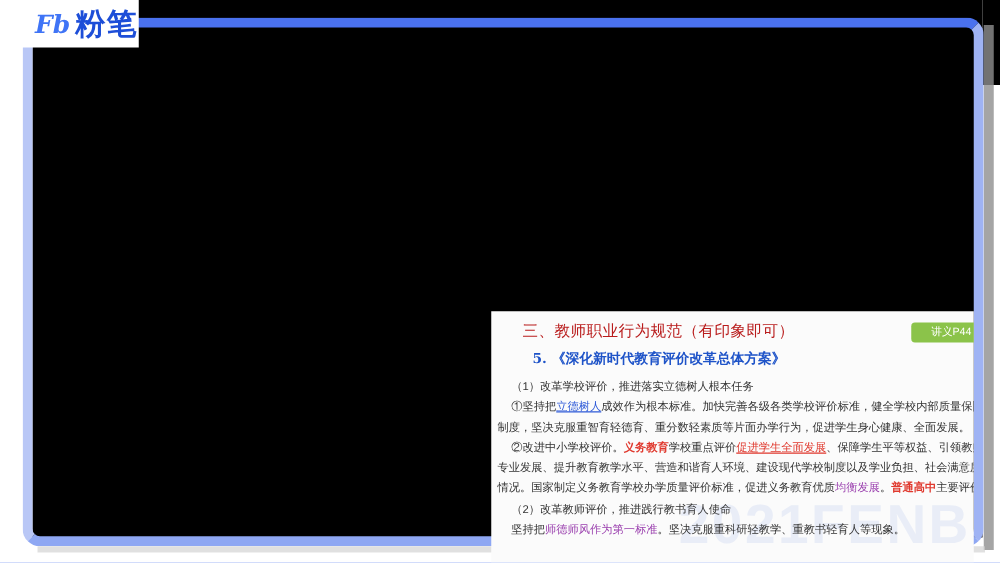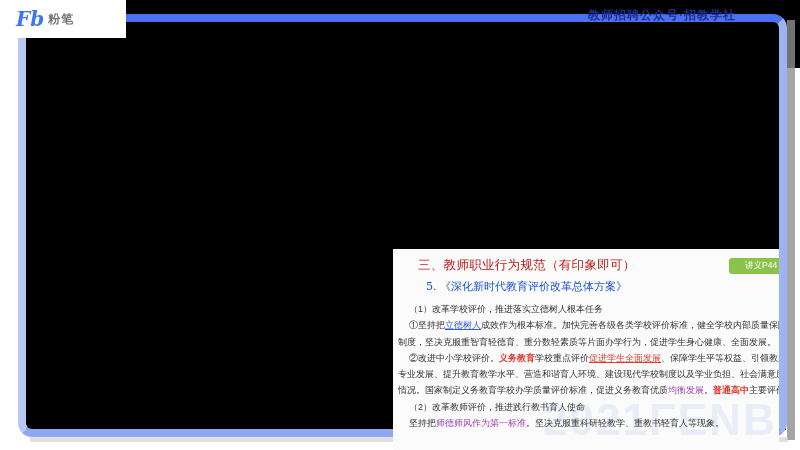--- a/index.html
+++ b/index.html
@@ -11,36 +11,36 @@
   .shadow-right{position:absolute;left:787px;top:20px;width:8px;height:420px;background:#8f8f8f;opacity:.8;z-index:1;}
   .shadow-bottom{position:absolute;left:30px;top:437px;width:758px;height:5px;background:#cfcfcf;opacity:.65;z-index:1;}
 
   .frame{position:absolute;left:18px;top:14px;width:769px;height:423px;box-sizing:border-box;
          border:8px solid #4a71ee;border-top-color:#4a71ee;border-left-color:#b9c7f6;
          border-right-color:#9fb3f4;border-bottom-color:#8ea7f3;border-radius:14px;z-index:3;}
 
   .wm-top{position:absolute;left:588px;top:7px;font-size:12px;font-weight:bold;color:#1d2c8f;
           letter-spacing:1px;white-space:nowrap;z-index:5;}
 
-  .corner{position:absolute;left:0;top:0;width:126px;height:38px;background:#fff;display:flex;
-          align-items:center;padding-left:16px;box-sizing:border-box;z-index:6;}
+  .corner{position:absolute;left:0;top:0;width:111px;height:38px;background:#fff;display:flex;
+          align-items:center;padding-left:28px;box-sizing:border-box;z-index:6;}
   .logo-fb{font-family:"DejaVu Serif",serif;font-style:italic;font-weight:bold;font-size:20px;
            color:#3f74f6;margin-right:4px;}
-  .logo-cn{font-weight:bold;font-size:12px;color:#737373;letter-spacing:1px;}
+  .logo-cn{font-weight:bold;font-size:24px;color:#1d4ed8;letter-spacing:1px;}
 
   .panel{position:absolute;left:393px;top:249px;width:386px;height:201px;background:#fbfbfb;
          overflow:hidden;z-index:4;}
   .p-wm{position:absolute;left:150px;top:146px;font-size:44px;font-weight:bold;color:#e9edf7;
         letter-spacing:2px;z-index:0;white-space:nowrap;}
   .p-title{position:absolute;left:25px;top:8px;font-family:"DejaVu Serif",serif;font-size:12.5px;
            color:#b91c1c;letter-spacing:.3px;z-index:2;white-space:nowrap;}
   .p-badge{position:absolute;left:336px;top:9px;background:#8bc34a;color:#fff;font-size:8.5px;
            padding:2px 16px;border-radius:3px;z-index:2;white-space:nowrap;}
   .p-heading{position:absolute;left:33px;top:30px;font-family:"DejaVu Serif",serif;font-size:11px;
-             font-weight:normal;color:#1e53c8;z-index:2;white-space:nowrap;}
+             font-weight:bold;color:#1e53c8;z-index:2;white-space:nowrap;}
   .p-body{position:absolute;left:5px;top:52px;width:378px;font-size:9px;line-height:16.3px;
           color:#333;z-index:2;}
   .bline{white-space:nowrap;}
   .bline.ind{padding-left:11px;}
   .s-k{color:#333;}
   .s-blueu{color:#2f5bd8;text-decoration:underline;margin-top:24px;}
   .s-redb{color:#e0392e;font-weight:bold;margin-top:28px;}
   .s-redu{color:#e0392e;text-decoration:underline;}
   .s-purple{color:#9a3fae;}
   .s-purpleu{color:#9a3fae;}
@@ -50,21 +50,20 @@
 
 <div id="stage">
 
   <div class="black-main"></div>
   <div class="black-tr"></div>
   <div class="shadow-right"></div>
   <div class="shadow-bottom"></div>
 
   <div class="frame"></div>
 
-  <div class="wm-top">教师招聘公众号·招教学社</div>
 
   <div class="corner">
     <span class="logo-fb">Fb</span>
     <span class="logo-cn">粉笔</span>
   </div>
 
   <div class="panel">
     <div class="p-wm">2021FENBI</div>
     <div class="p-title">三、教师职业行为规范（有印象即可）</div>
     <div class="p-badge">讲义P44</div>

